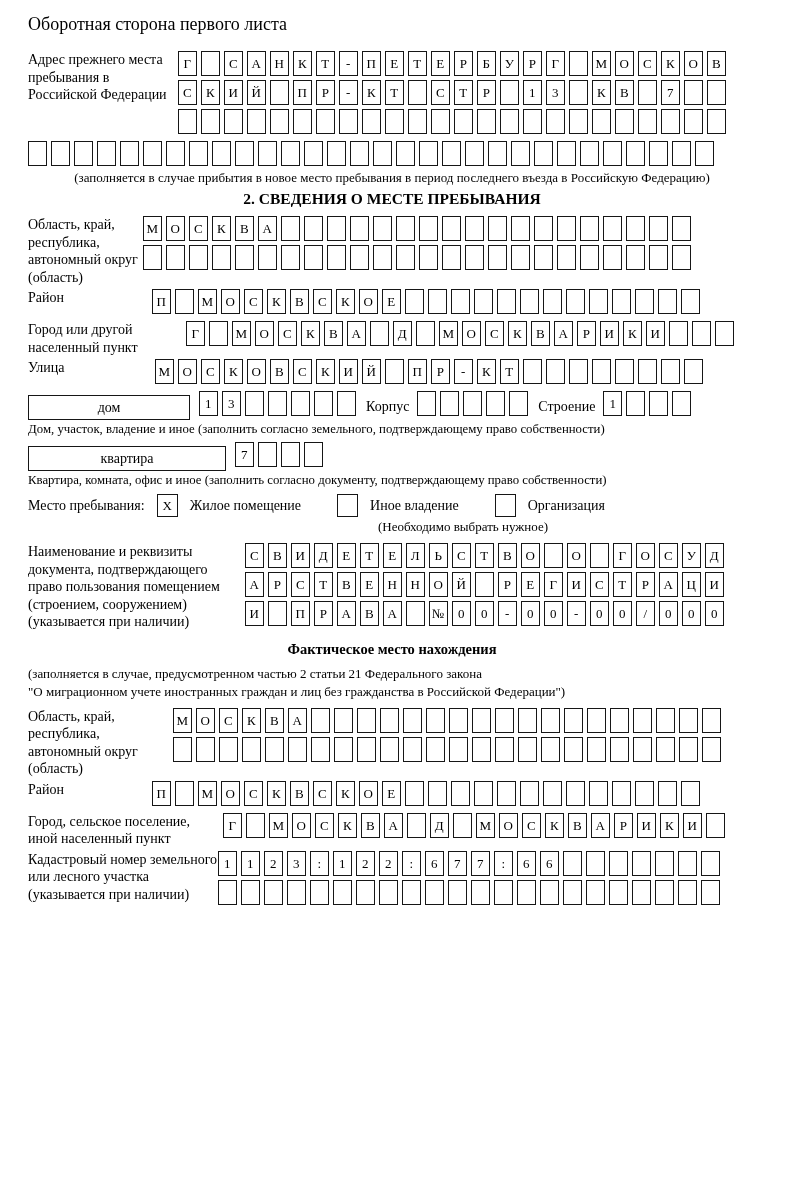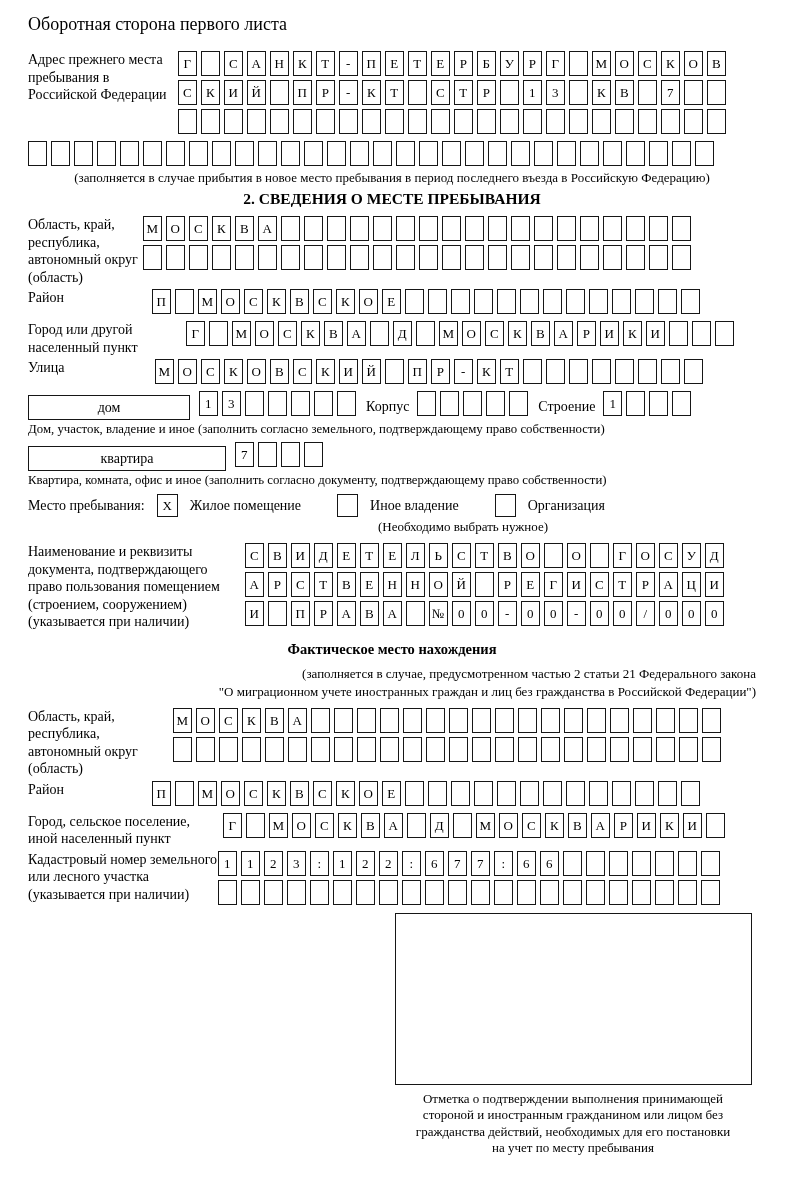--- a/index.html
+++ b/index.html
@@ -42,21 +42,21 @@
   .stayrow{display:flex;align-items:center;margin:6px 0 2px 0;}
   .staylabel{font-size:14px;margin-right:12px;}
   .opt-box{
     width:19px;height:21px;border:1.5px solid #161616;text-align:center;
     line-height:21px;font-size:13px;margin-right:12px;flex:0 0 auto;
   }
   .opt-label{font-size:14px;margin-right:36px;}
   .staynote{font-size:13px;text-align:right;width:380px;margin:0 0 8px 140px;}
 
   .facttitle{font-size:14.5px;font-weight:bold;text-align:center;margin:10px 0 8px 0;}
-  .factnote{font-size:13px;text-align:right;margin:0 0 2px 0;}
+  .factnote{font-size:13px;text-align:left;margin:0 0 2px 0;}
   .factnotes{margin-bottom:8px;}
 
   .stampwrap{margin-top:4px;}
   .stampbox{
     width:355px;height:170px;border:1.5px solid #161616;margin-left:367px;
     background:#fff;
   }
   .stampcaption{
     width:400px;margin:6px 0 0 345px;font-size:13px;line-height:16.5px;
     text-align:center;white-space:pre-line;
@@ -634,21 +634,14 @@
           <div class="cell"></div>
           <div class="cell"></div>
           <div class="cell"></div>
           <div class="cell"></div>
           <div class="cell"></div>
           <div class="cell"></div>
         </div>
     </div>
   </div>
 
-  <div class="stampwrap">
-    <div class="stampbox"></div>
-    <div class="stampcaption">Отметка о подтверждении выполнения принимающей
-стороной и иностранным гражданином или лицом без
-гражданства действий, необходимых для его постановки
-на учет по месту пребывания</div>
-  </div>
 
 </div>
 
 </body></html>

